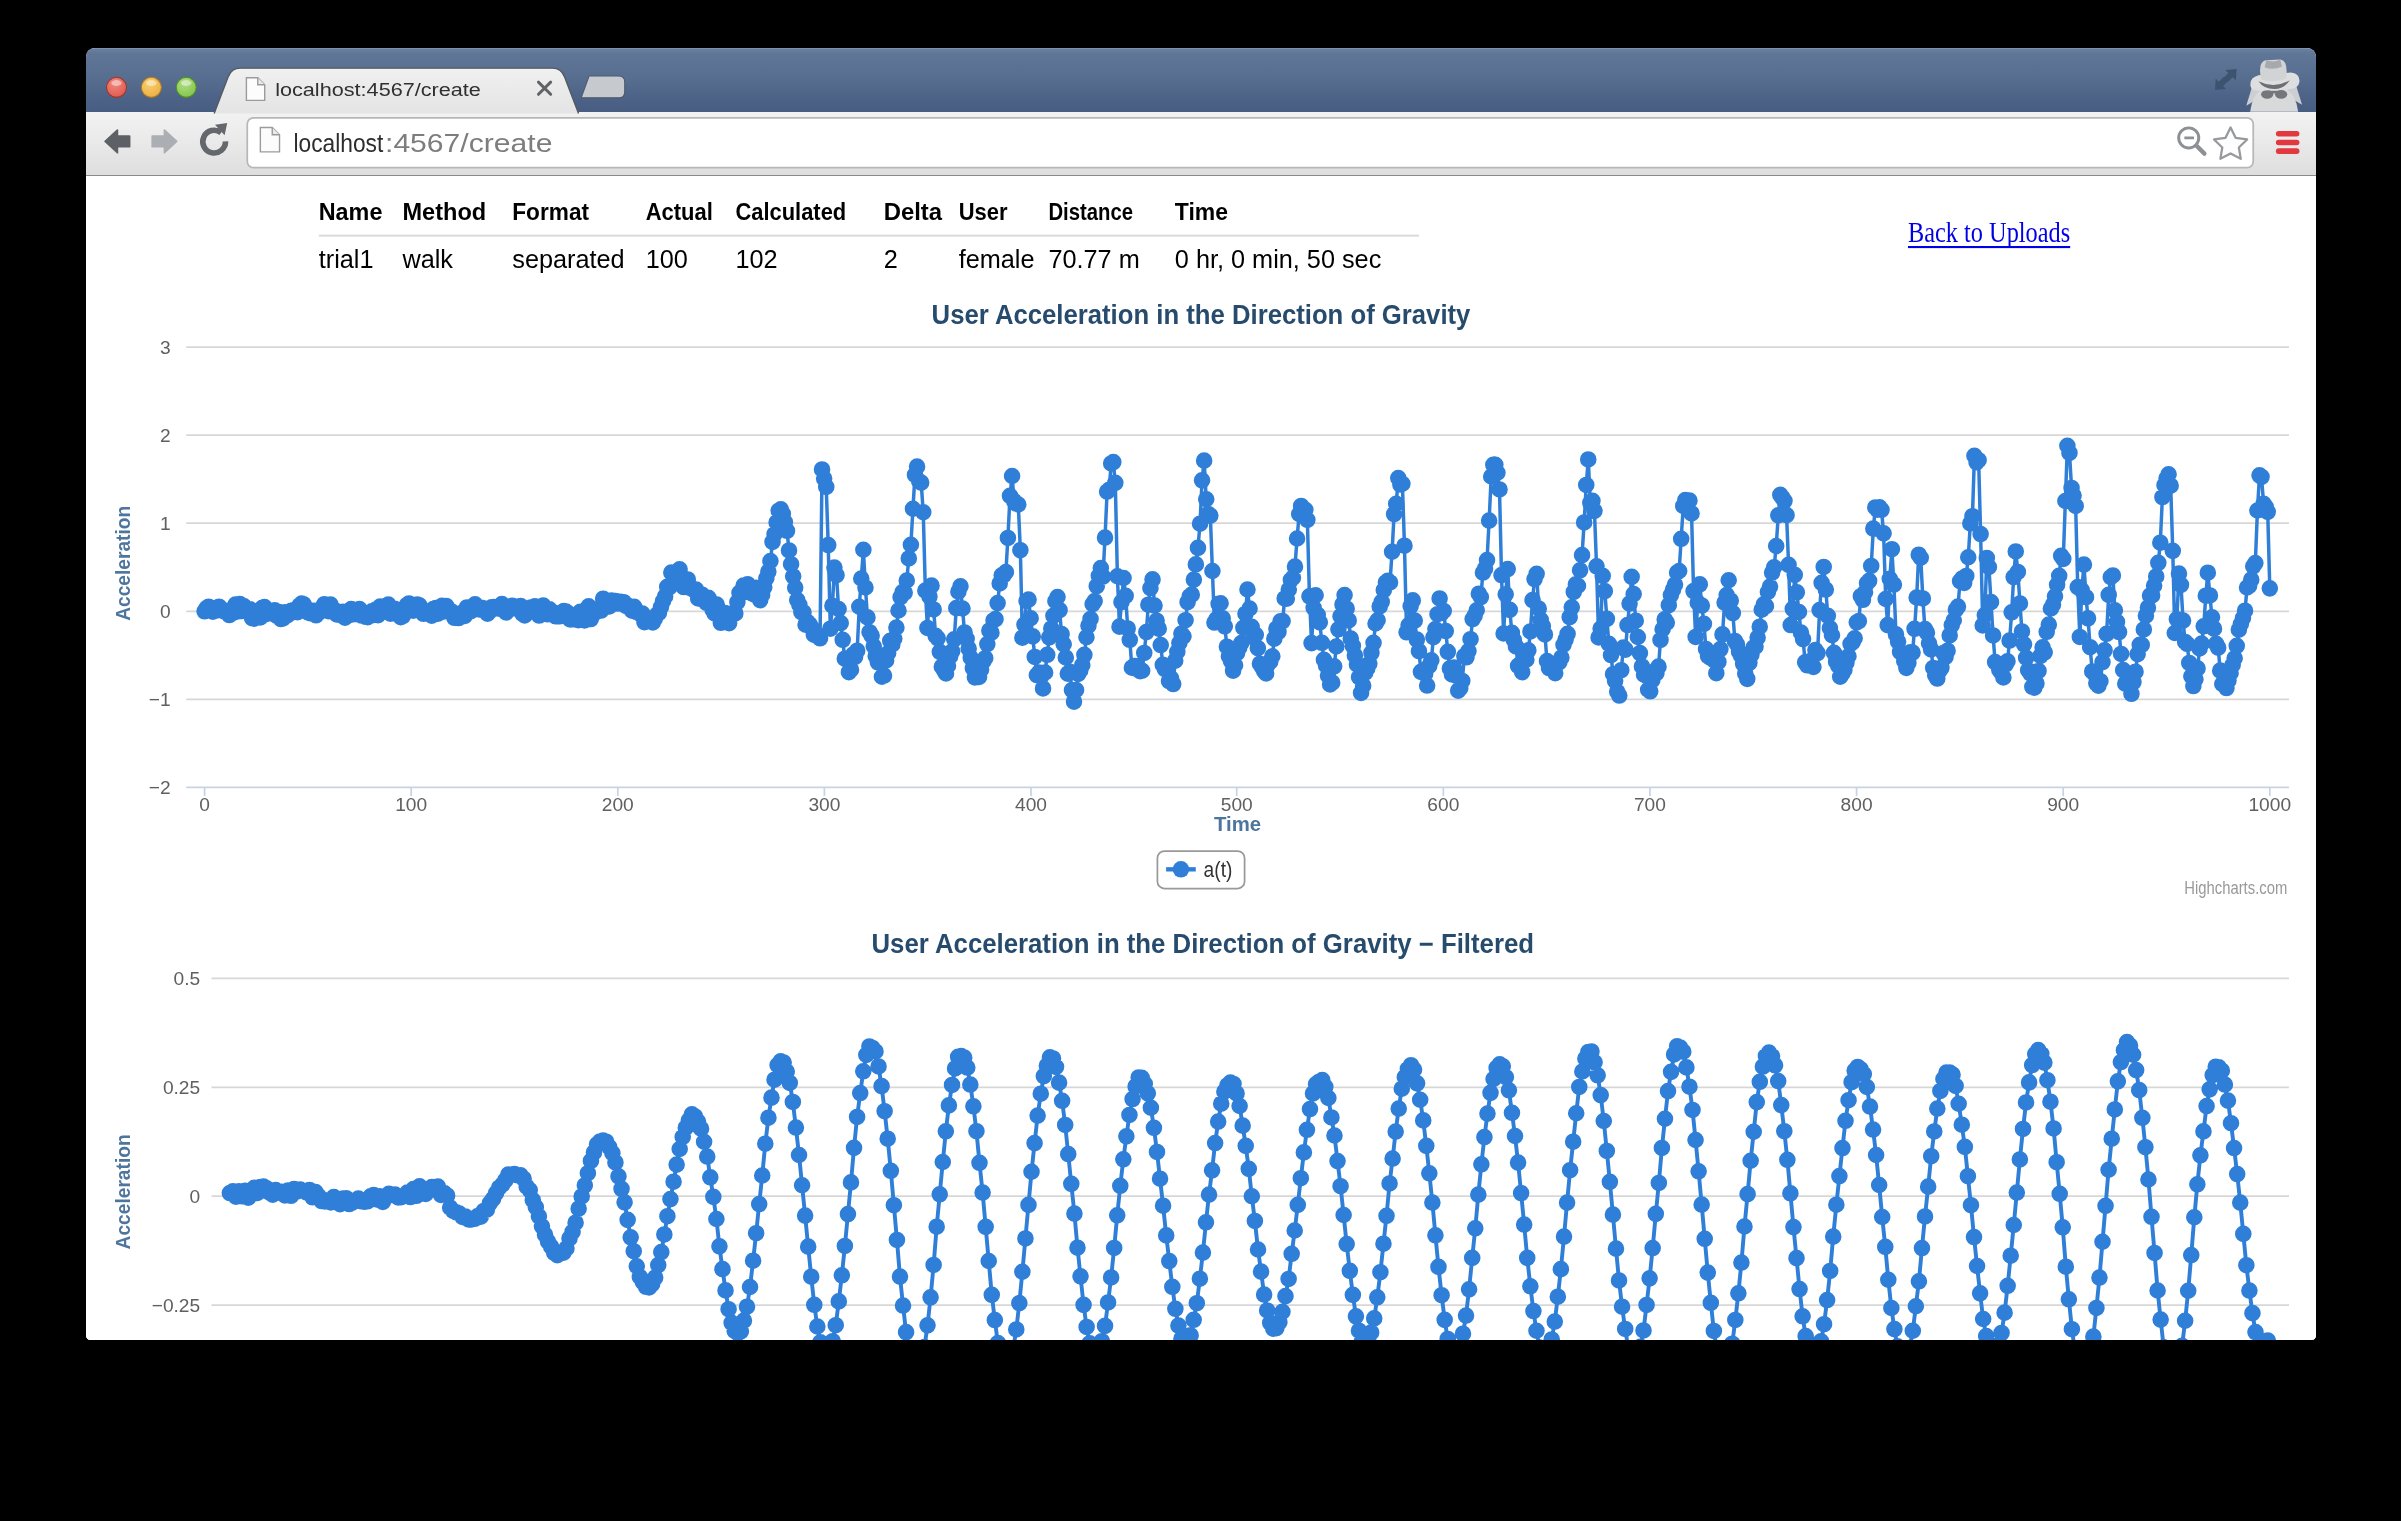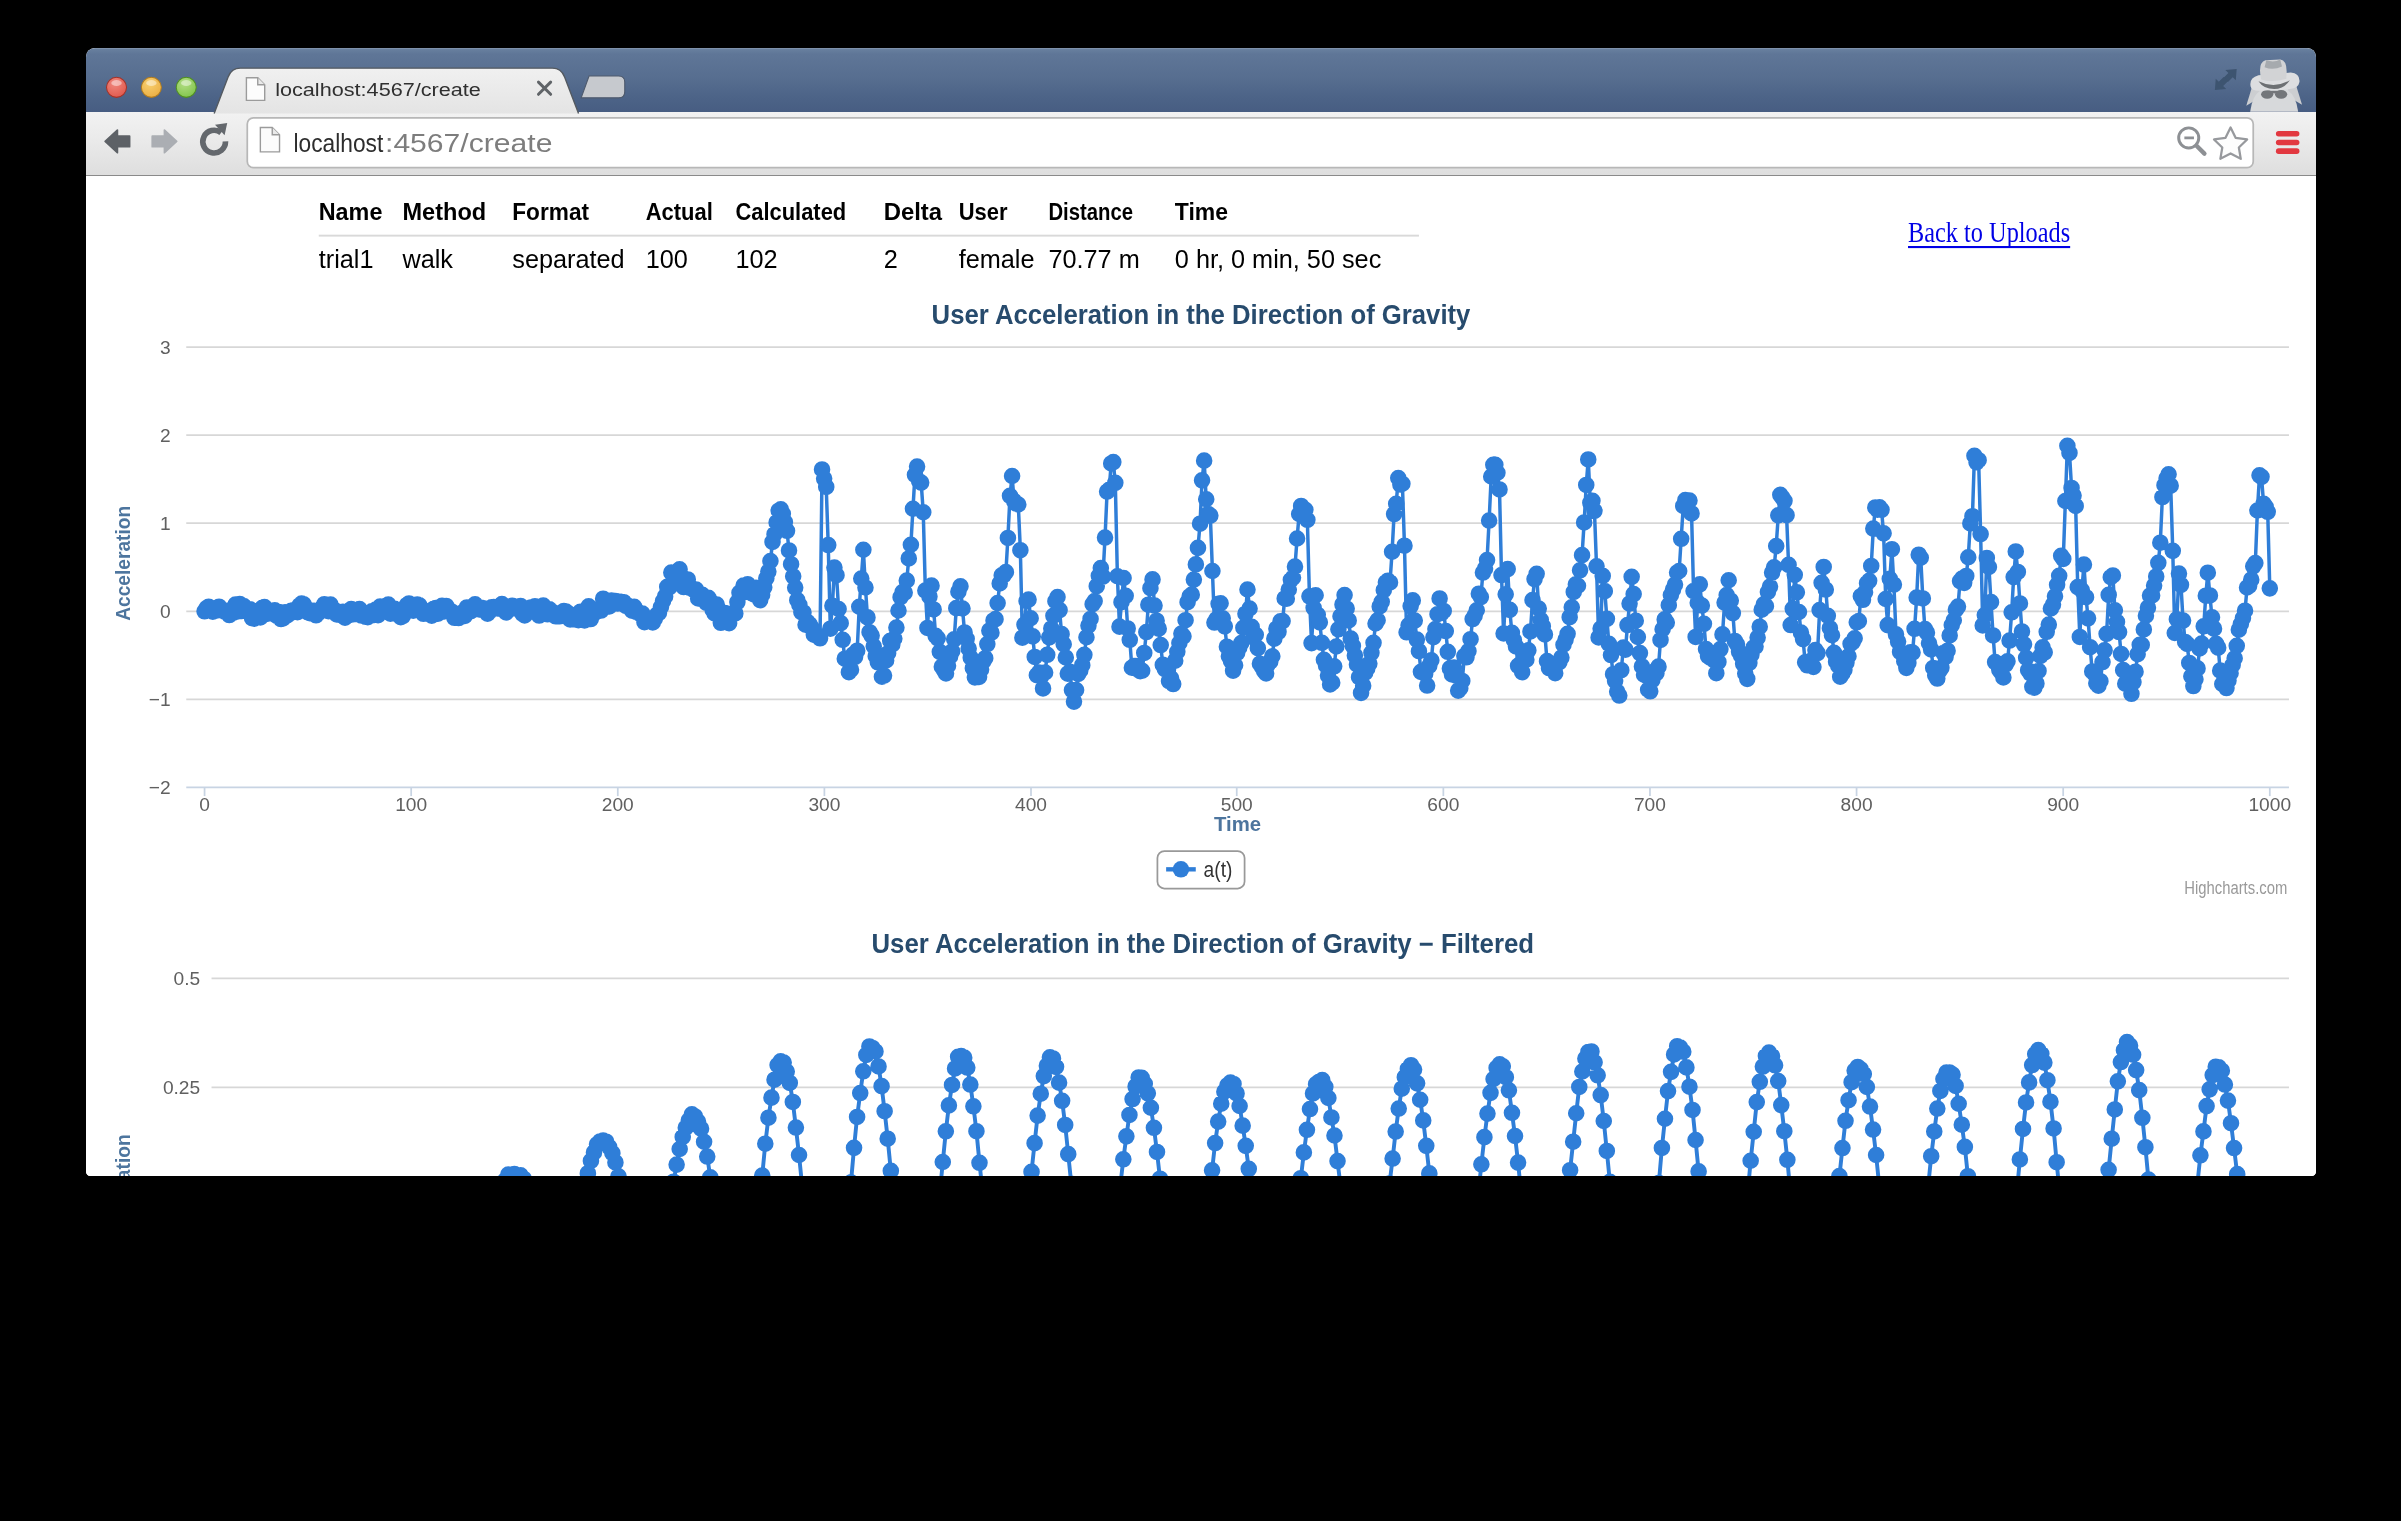--- a/index.html
+++ b/index.html
@@ -1,16 +1,16 @@
 <!DOCTYPE html>
 <html style="font-size:14px"><head><meta charset="utf-8"><title>localhost:4567/create</title>
 <style>
 html,body{margin:0;padding:0;background:#000;width:2401px;height:1521px;overflow:hidden;}
 *{box-sizing:border-box;font-family:"Liberation Sans",sans-serif;}
-#win{position:absolute;left:86px;top:48px;width:2230px;height:1128px;border-radius:8.7px 8.7px 4.4px 4.4px;overflow:hidden;background:#fff;}
+#win{position:absolute;left:86px;top:48px;width:2230px;height:1292px;border-radius:8.7px 8.7px 4.4px 4.4px;overflow:hidden;background:#fff;}
 #tabbar{position:absolute;left:0;top:0;width:100%;height:64px;background:linear-gradient(180deg,#68809f 0%,#5f7697 8%,#576e90 45%,#4c6387 78%,#475d82 100%);border-top:1.7px solid #7e91ab;}
 #toolbar{position:absolute;left:0;top:64px;width:100%;height:65px;background:linear-gradient(180deg,#f2f2f2 0%,#eaeaea 45%,#dedede 100%);border-bottom:2.6px solid #8a8a8a;}
 #content{position:absolute;left:0;top:128px;width:100%;height:1219px;background:#fff;}
 #ovl{position:absolute;left:0;top:0;}
 </style></head>
 <body>
 <div id="win">
 <div id="tabbar"></div>
 <div id="toolbar"></div>
 <div id="content"></div>

